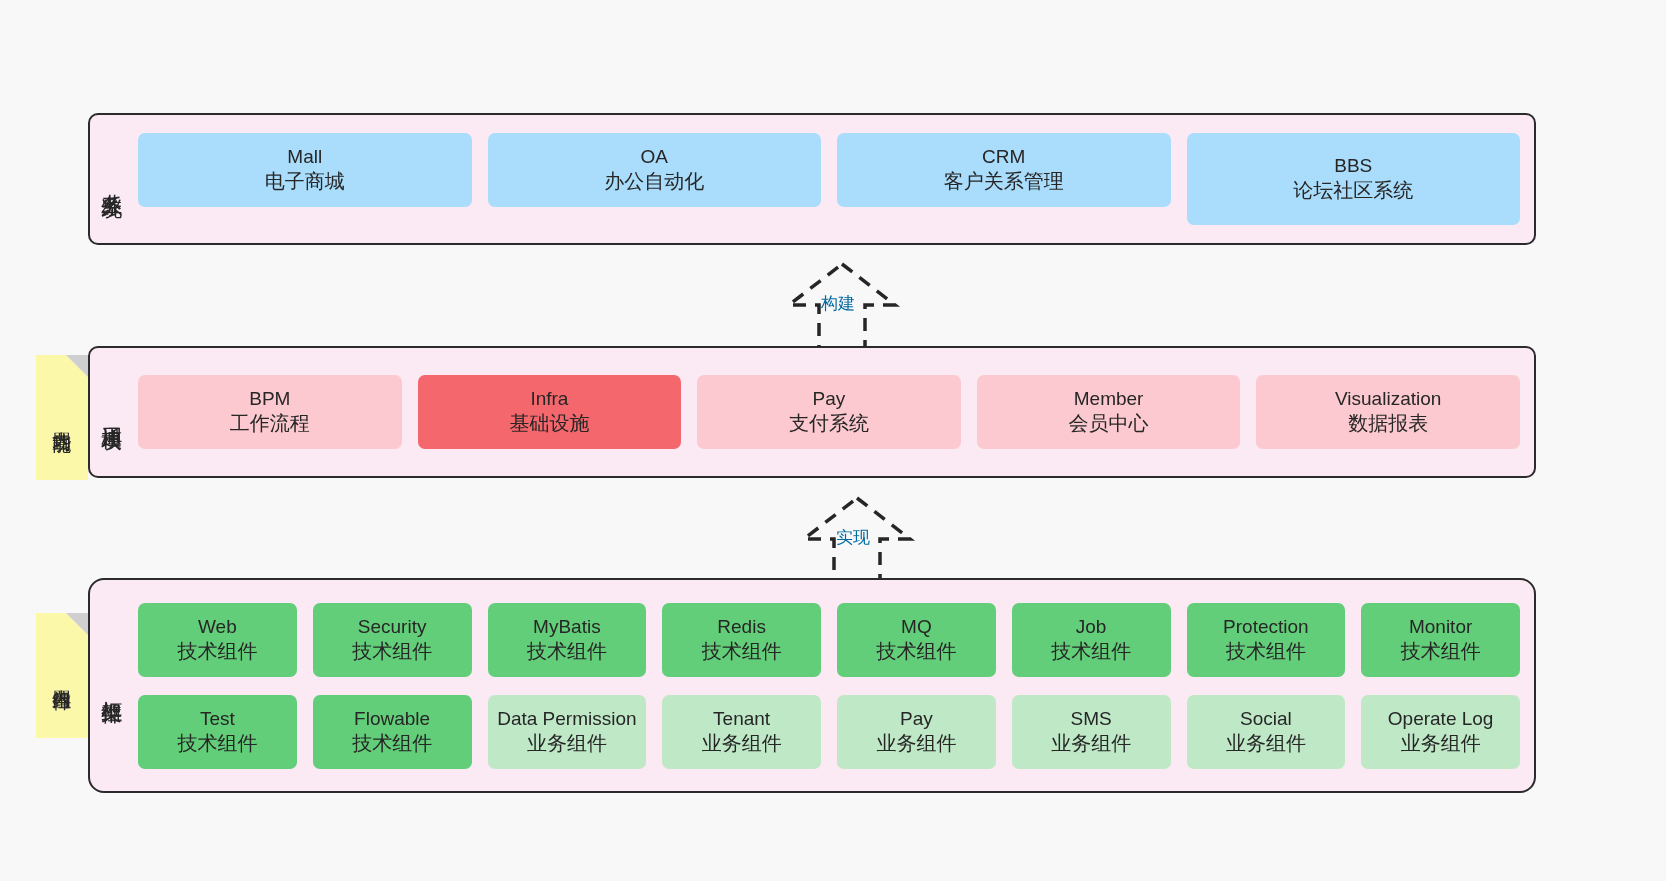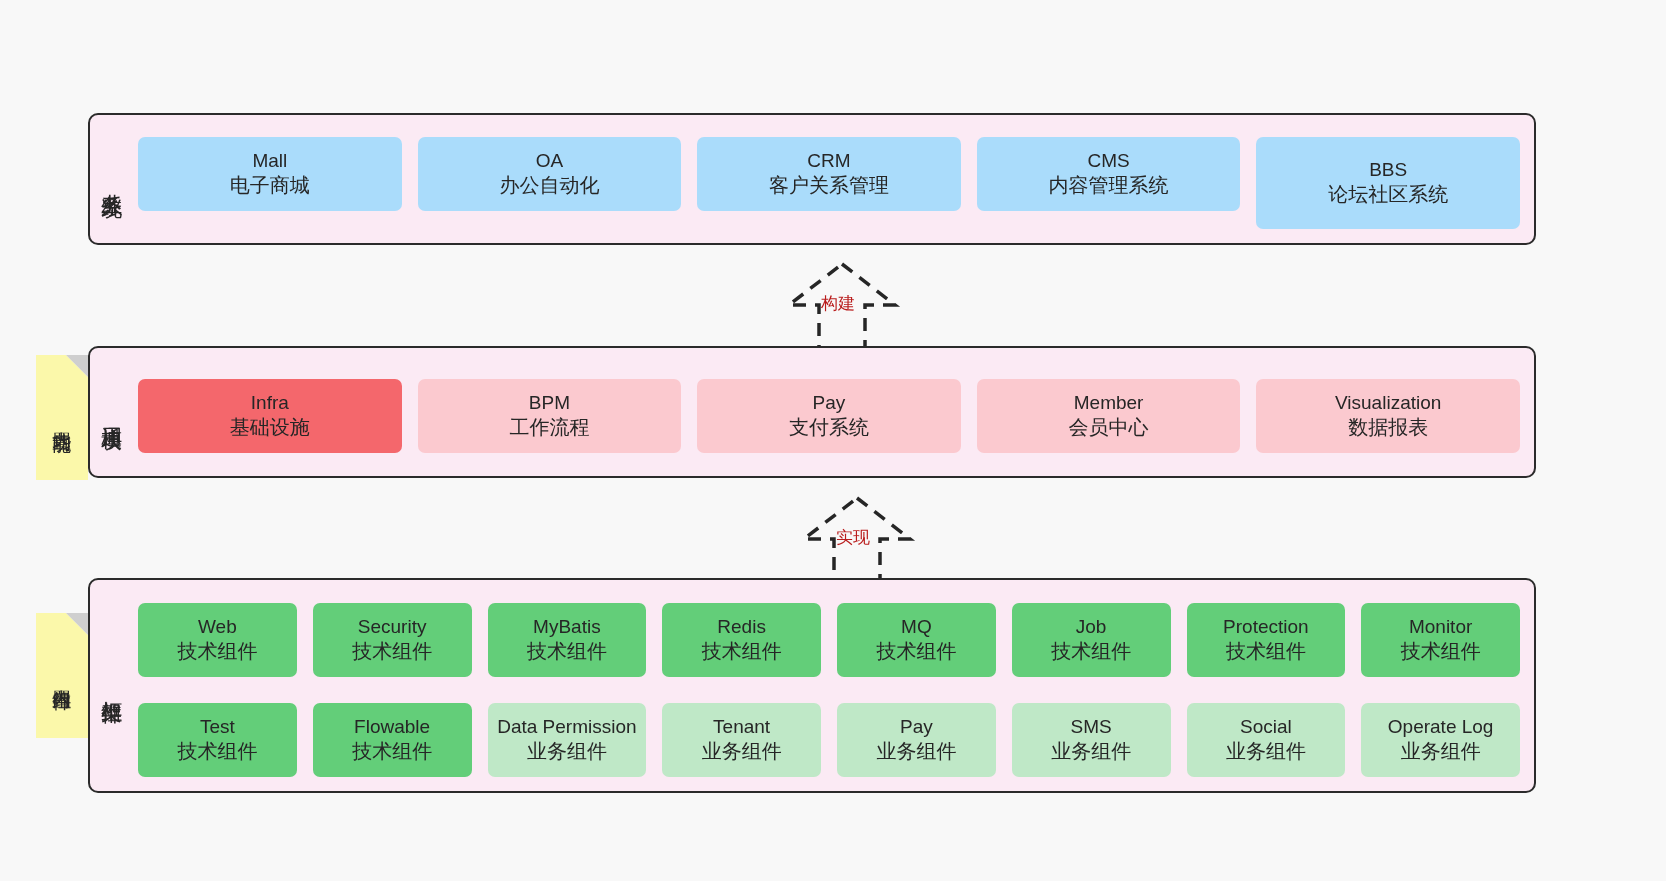--- a/index.html
+++ b/index.html
@@ -50,21 +50,20 @@
     flex: 1 1 0;
     border-radius: 7px;
     display: flex;
     flex-direction: column;
     align-items: center;
     justify-content: center;
     text-align: center;
     color: #262626;
     line-height: 1.26;
     padding: 4px 6px;
-    margin-top: 8px;
   }
   .cell .en { font-size: 19px; }
   .cell .cn { font-size: 20px; }
 
   
   .c-blue       { background: #aadcfb; }
   .c-red-strong { background: #f4676c; }
   .c-red-soft   { background: #fbc9cf; }
   .c-green-strong { background: #63ce79; }
   .c-green-soft   { background: #bfe8c7; }
@@ -101,21 +100,21 @@
     background: #f8f8f8;
     clip-path: polygon(0 0, 100% 0, 100% 100%);
   }
 
   
   .arrow { position: absolute; }
   .arrow svg { display: block; overflow: visible; }
   .arrow-label {
     position: absolute;
     font-size: 17px;
-    color: #b91c1c;
+    color: #0369a1;
     background: transparent;
     white-space: nowrap;
   }
 </style>
 </head>
 <body>
 
 <div id="canvas">
 
   <div class="layer" id="layer-business" style="left:88px; top:113px; width:1448px; height:132px;">
@@ -126,24 +125,20 @@
           <span class="en">Mall</span>
           <span class="cn">电子商城</span>
         </div>
         <div class="cell c-blue" style="height:74px;">
           <span class="en">OA</span>
           <span class="cn">办公自动化</span>
         </div>
         <div class="cell c-blue" style="height:74px;">
           <span class="en">CRM</span>
           <span class="cn">客户关系管理</span>
-        </div>
-        <div class="cell c-blue" style="height:74px;">
-          <span class="en">CMS</span>
-          <span class="cn">内容管理系统</span>
         </div>
         <div class="cell c-blue" style="height:92px;">
           <span class="en">BBS</span>
           <span class="cn">论坛社区系统</span>
         </div>
       </div>
     </div>
   </div>
 
   <div class="arrow" style="left:755px; top:258px; width:160px; height:92px;">
@@ -154,27 +149,27 @@
   </div>
 
   <div class="note" style="left:36px; top:355px; height:125px;">
     <span>内置功能</span>
   </div>
 
   <div class="layer" id="layer-common" style="left:88px; top:346px; width:1448px; height:132px;">
     <div class="layer-title">通用模块</div>
     <div class="layer-body">
       <div class="row">
+        <div class="cell c-red-soft" style="height:74px;">
+          <span class="en">BPM</span>
+          <span class="cn">工作流程</span>
+        </div>
         <div class="cell c-red-strong" style="height:74px;">
           <span class="en">Infra</span>
           <span class="cn">基础设施</span>
-        </div>
-        <div class="cell c-red-soft" style="height:74px;">
-          <span class="en">BPM</span>
-          <span class="cn">工作流程</span>
         </div>
         <div class="cell c-red-soft" style="height:74px;">
           <span class="en">Pay</span>
           <span class="cn">支付系统</span>
         </div>
         <div class="cell c-red-soft" style="height:74px;">
           <span class="en">Member</span>
           <span class="cn">会员中心</span>
         </div>
         <div class="cell c-red-soft" style="height:74px;">
@@ -189,21 +184,21 @@
     <svg width="160" height="92" viewBox="0 0 160 92">
       <path d="M 87 6 L 140 47 L 110 47 L 110 90 L 64 90 L 64 47 L 34 47 Z" fill="none" stroke="#262626" stroke-width="3.5" stroke-dasharray="13,9" stroke-linejoin="miter"></path>
     </svg>
     <span class="arrow-label" style="left:66px; top:34px;">实现</span>
   </div>
 
   <div class="note" style="left:36px; top:613px; height:125px;">
     <span>内置组件</span>
   </div>
 
-  <div class="layer" id="layer-framework" style="left:88px; top:578px; width:1448px; height:215px;">
+  <div class="layer" id="layer-framework" style="left:88px; top:578px; width:1448px; height:215px;border-radius:16px;">
     <div class="layer-title">框架组件</div>
     <div class="layer-body">
 
       <div class="row">
         <div class="cell c-green-strong" style="height:74px;">
           <span class="en">Web</span>
           <span class="cn">技术组件</span>
         </div>
         <div class="cell c-green-strong" style="height:74px;">
           <span class="en">Security</span>

